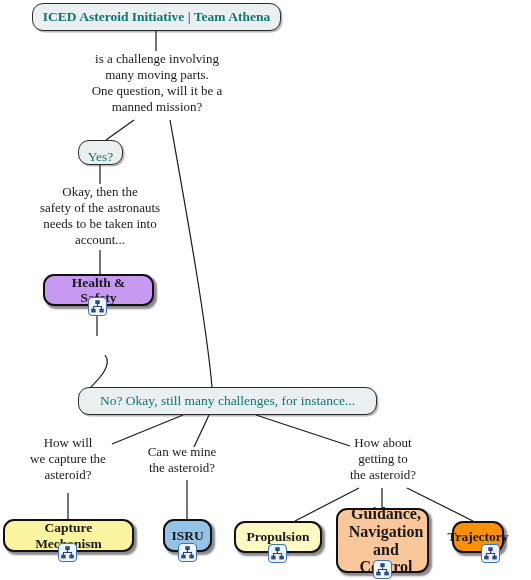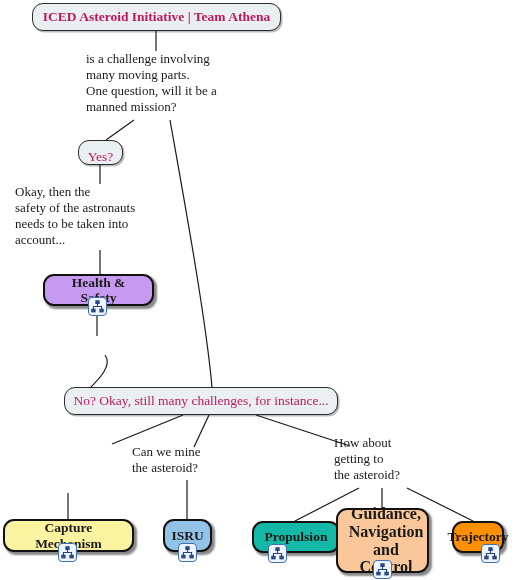--- a/index.html
+++ b/index.html
@@ -19,41 +19,42 @@
     display:flex;align-items:center;justify-content:center;
     text-align:center;
     border-radius:9px;
     line-height:1.12;
     white-space:pre-line;
   }
   
   .plain{
     background:#eaf0f2;
     border:1.3px solid #2b2b2b;
-    color:#be185d;
+    color:#0f766e;
     font-size:13.5px;
     border-radius:11px;
     box-shadow:1.5px 1.5px 0 rgba(60,60,60,.35);
   }
   .plain.bold{font-weight:bold;}
   
   .topic{
     border:2.2px solid #111;
     font-weight:bold;
     font-size:13.5px;
     color:#1a1a1a;
     border-radius:11px;
     box-shadow:2.5px 2.5px 2px rgba(40,40,40,.55);
   }
   .topic .label{padding:0 8px;display:block;}
   .topic.multi{font-size:16px;padding-left:7px;}
 
   
   .caption{
     position:absolute;
+    text-align:center;
     font-size:13px;
     color:#1a1a1a;
     line-height:1.22;
     white-space:pre-line;
   }
 
   
   .badge{
     position:absolute;
     width:19px;height:19px;
@@ -129,24 +130,27 @@
   <div class="badge" style="left:88px;top:297px;">
     <svg width="13" height="13" viewBox="0 0 16 16" fill="none" stroke="#24407a" stroke-width="1.3">
       <rect x="6" y="1" width="4" height="3.2" fill="#2f5296" stroke="#24407a"></rect>
       <rect x="1" y="11.4" width="4" height="3.2" fill="#2f5296" stroke="#24407a"></rect>
       <rect x="11" y="11.4" width="4" height="3.2" fill="#2f5296" stroke="#24407a"></rect>
       <path d="M8,4.2 L8,8 M3,11.4 L3,8 L13,8 L13,11.4"></path>
     </svg>
   </div>
 
 
-  <div class="node plain" style="left:64px;top:387px;width:274px;height:28px;border-radius:11px;">
+  <div class="node plain" style="left:78px;top:387px;width:299px;height:28px;border-radius:11px;">
     <span>No? Okay, still many challenges, for instance...</span>
   </div>
 
+  <div class="caption" style="left:14px;top:435px;width:108px;">How will
+we capture the
+asteroid?</div>
   <div class="caption" style="left:132px;top:444px;width:100px;">Can we mine
 the asteroid?</div>
   <div class="caption" style="left:334px;top:435px;width:98px;font-family:Liberation Serif, serif;">How about
 getting to
 the asteroid?</div>
 
   <div class="node topic" style="left:3px;top:519px;width:131px;height:33px;background:#faf39f;">
     <span class="label">Capture Mechanism</span>
   </div>
   <div class="badge" style="left:58px;top:543px;">
@@ -163,21 +167,21 @@
   </div>
   <div class="badge" style="left:178px;top:543px;">
     <svg width="13" height="13" viewBox="0 0 16 16" fill="none" stroke="#24407a" stroke-width="1.3">
       <rect x="6" y="1" width="4" height="3.2" fill="#2f5296" stroke="#24407a"></rect>
       <rect x="1" y="11.4" width="4" height="3.2" fill="#2f5296" stroke="#24407a"></rect>
       <rect x="11" y="11.4" width="4" height="3.2" fill="#2f5296" stroke="#24407a"></rect>
       <path d="M8,4.2 L8,8 M3,11.4 L3,8 L13,8 L13,11.4"></path>
     </svg>
   </div>
 
-  <div class="node topic" style="left:252px;top:521px;width:88px;height:32px;background:#14b8a6;">
+  <div class="node topic" style="left:234px;top:521px;width:88px;height:32px;background:#fef9c3;">
     <span class="label">Propulsion</span>
   </div>
   <div class="badge" style="left:268px;top:544px;">
     <svg width="13" height="13" viewBox="0 0 16 16" fill="none" stroke="#24407a" stroke-width="1.3">
       <rect x="6" y="1" width="4" height="3.2" fill="#2f5296" stroke="#24407a"></rect>
       <rect x="1" y="11.4" width="4" height="3.2" fill="#2f5296" stroke="#24407a"></rect>
       <rect x="11" y="11.4" width="4" height="3.2" fill="#2f5296" stroke="#24407a"></rect>
       <path d="M8,4.2 L8,8 M3,11.4 L3,8 L13,8 L13,11.4"></path>
     </svg>
   </div>

